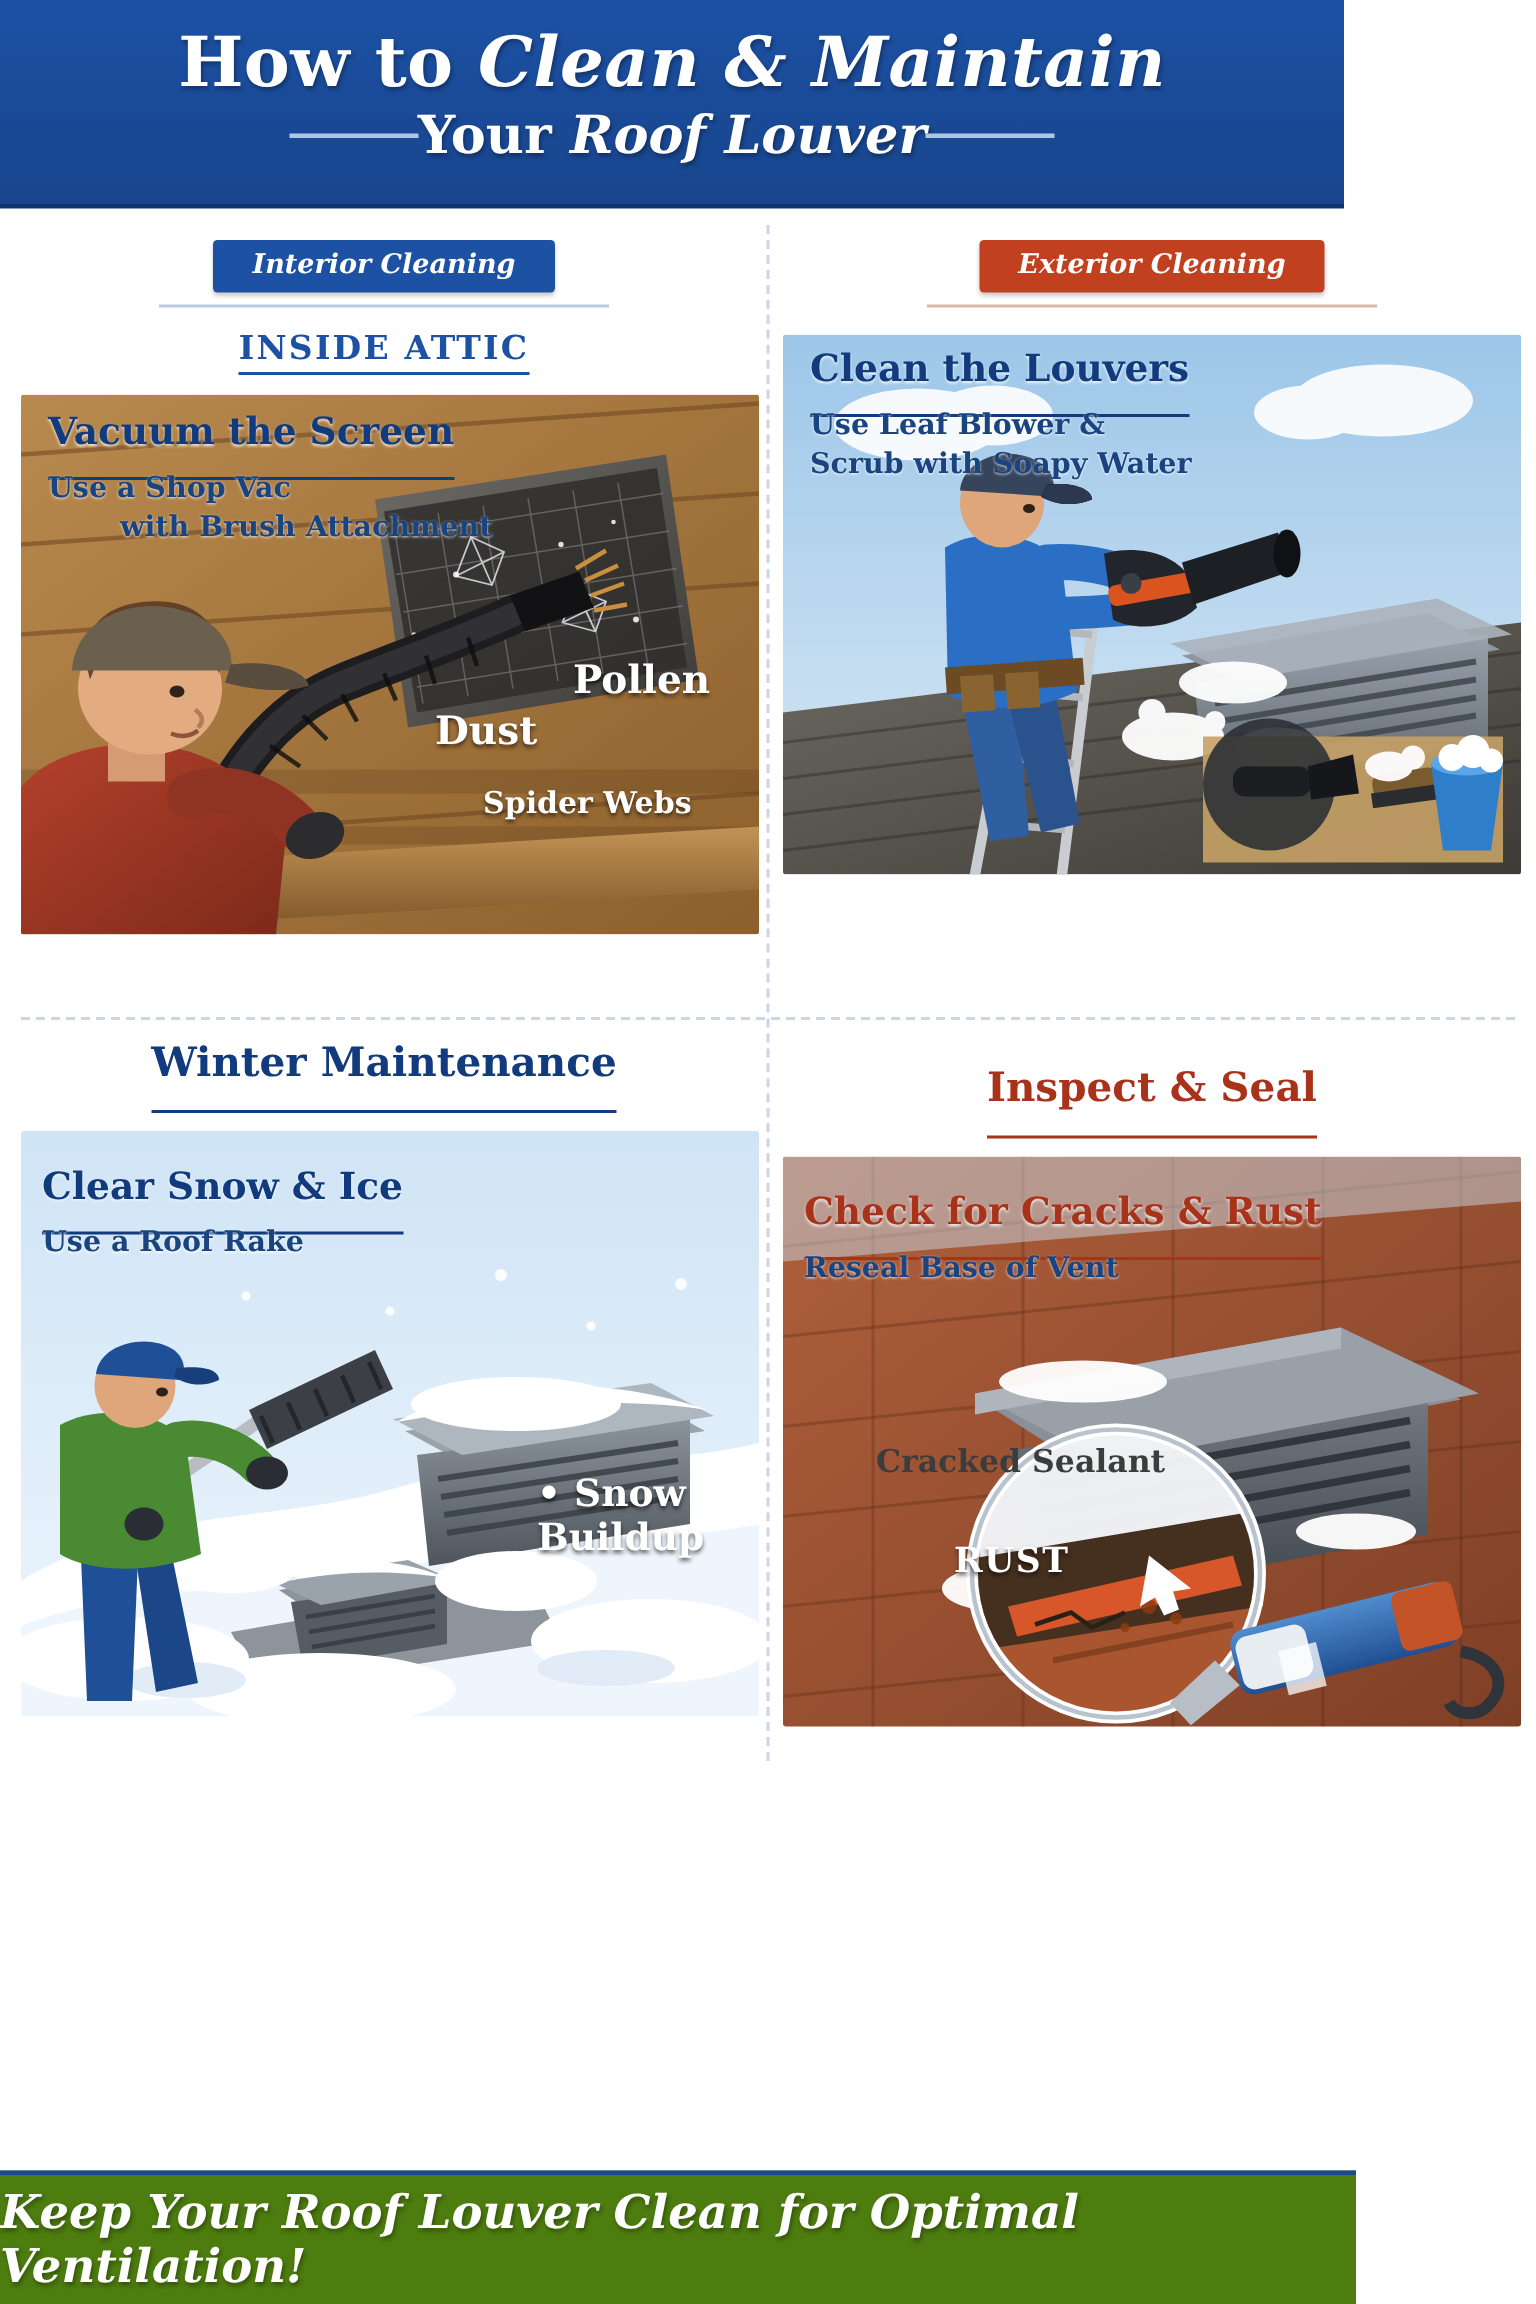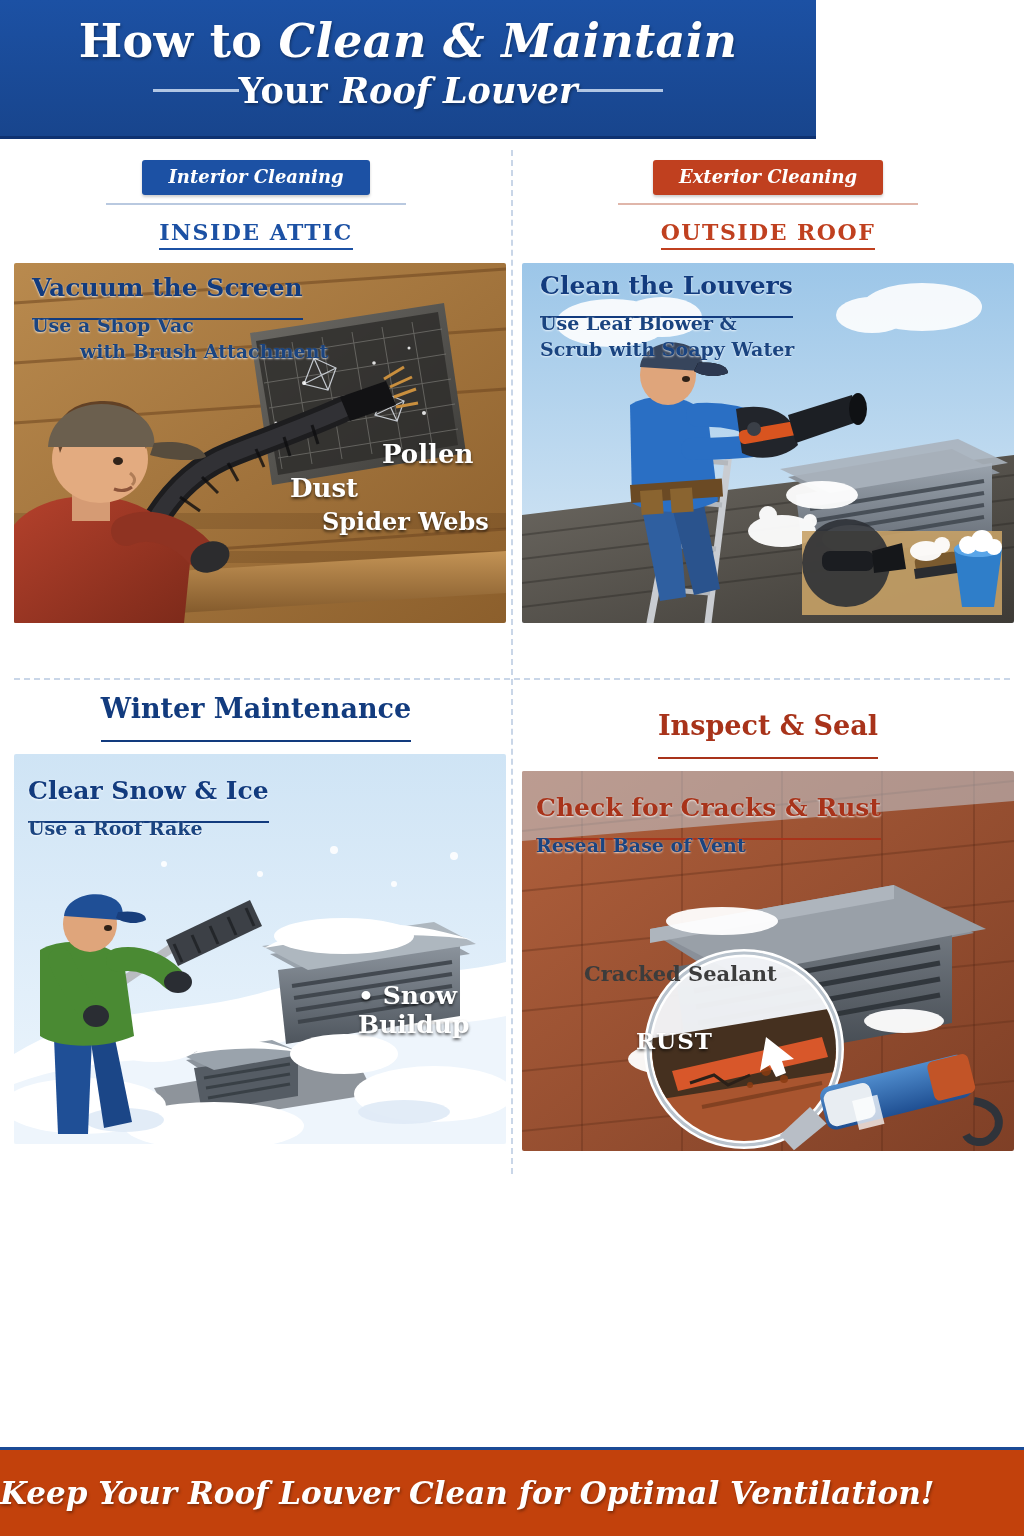--- a/index.html
+++ b/index.html
@@ -12,21 +12,21 @@
     height: 1536px;
     position: relative;
     overflow: hidden;
     font-family: "Liberation Sans", sans-serif;
   }
 
   
   .header {
     position: absolute;
     left: 0; top: 0;
-    width: 816px;
+    width: 896px;
     height: 136px;
     background: #1b4fa0;
     background: linear-gradient(180deg,#1c51a4 0%,#18458d 100%);
     border-bottom: 3px solid #0f3271;
     text-align: center;
     color: #ffffff;
   }
   .header h1 {
     margin: 0;
     padding-top: 14px;
@@ -166,23 +166,23 @@
     font-family: "DejaVu Serif", serif;
     font-weight: bold;
     color: #ffffff;
     text-shadow: 0 2px 3px rgba(0,0,0,.6);
   }
 
   
   .footer {
     position: absolute;
     left: 0; bottom: 0;
-    width: 1024px;
+    width: 904px;
     height: 86px;
-    background: #c2410c;
+    background: #4d7c0f;
     border-top: 3px solid #1b4a95;
     display: flex;
     align-items: center;
     justify-content: flex-start;
   }
   .footer span {
     font-family: "DejaVu Serif", serif;
     font-style: italic;
     font-weight: bold;
     font-size: 31px;
@@ -334,31 +334,28 @@
         </g>
       </svg>
 
       
       <div class="otitle" style="left:18px; top:10px;">Vacuum the Screen</div>
       <div class="osub" style="left:18px; top:50px;">Use a Shop Vac</div>
       <div class="osub" style="left:18px; top:76px;margin-left:48px;">with Brush Attachment</div>
 
       <div class="callout" style="left:368px; top:176px; font-size:26px;">Pollen</div>
       <div class="callout" style="left:276px; top:210px; font-size:26px;">Dust</div>
-      <div class="callout" style="left:308px; top:244px; font-size:24px;">Spider Webs</div>
+      <div class="callout" style="left:308px; top:260px; font-size:20px;">Spider Webs</div>
     </div>
   </div>
 
   <div class="panel p2">
     <div class="banner-wrap">
       <div class="banner red">Exterior Cleaning</div>
       <div class="banner-rule red"></div>
-    </div>
-    <div class="sublabel red">
-      <u>OUTSIDE ROOF</u>
     </div>
 
     <div class="illus">
       <svg viewBox="0 0 492 360" width="492" height="360">
         <defs>
           <linearGradient id="skyg" x1="0" y1="0" x2="0" y2="1">
             <stop offset="0" stop-color="#9cc6e8"></stop>
               <stop offset="1" stop-color="#dbeaf6"></stop>
           </linearGradient>
           <linearGradient id="shing" x1="0" y1="0" x2="1" y2="1">

